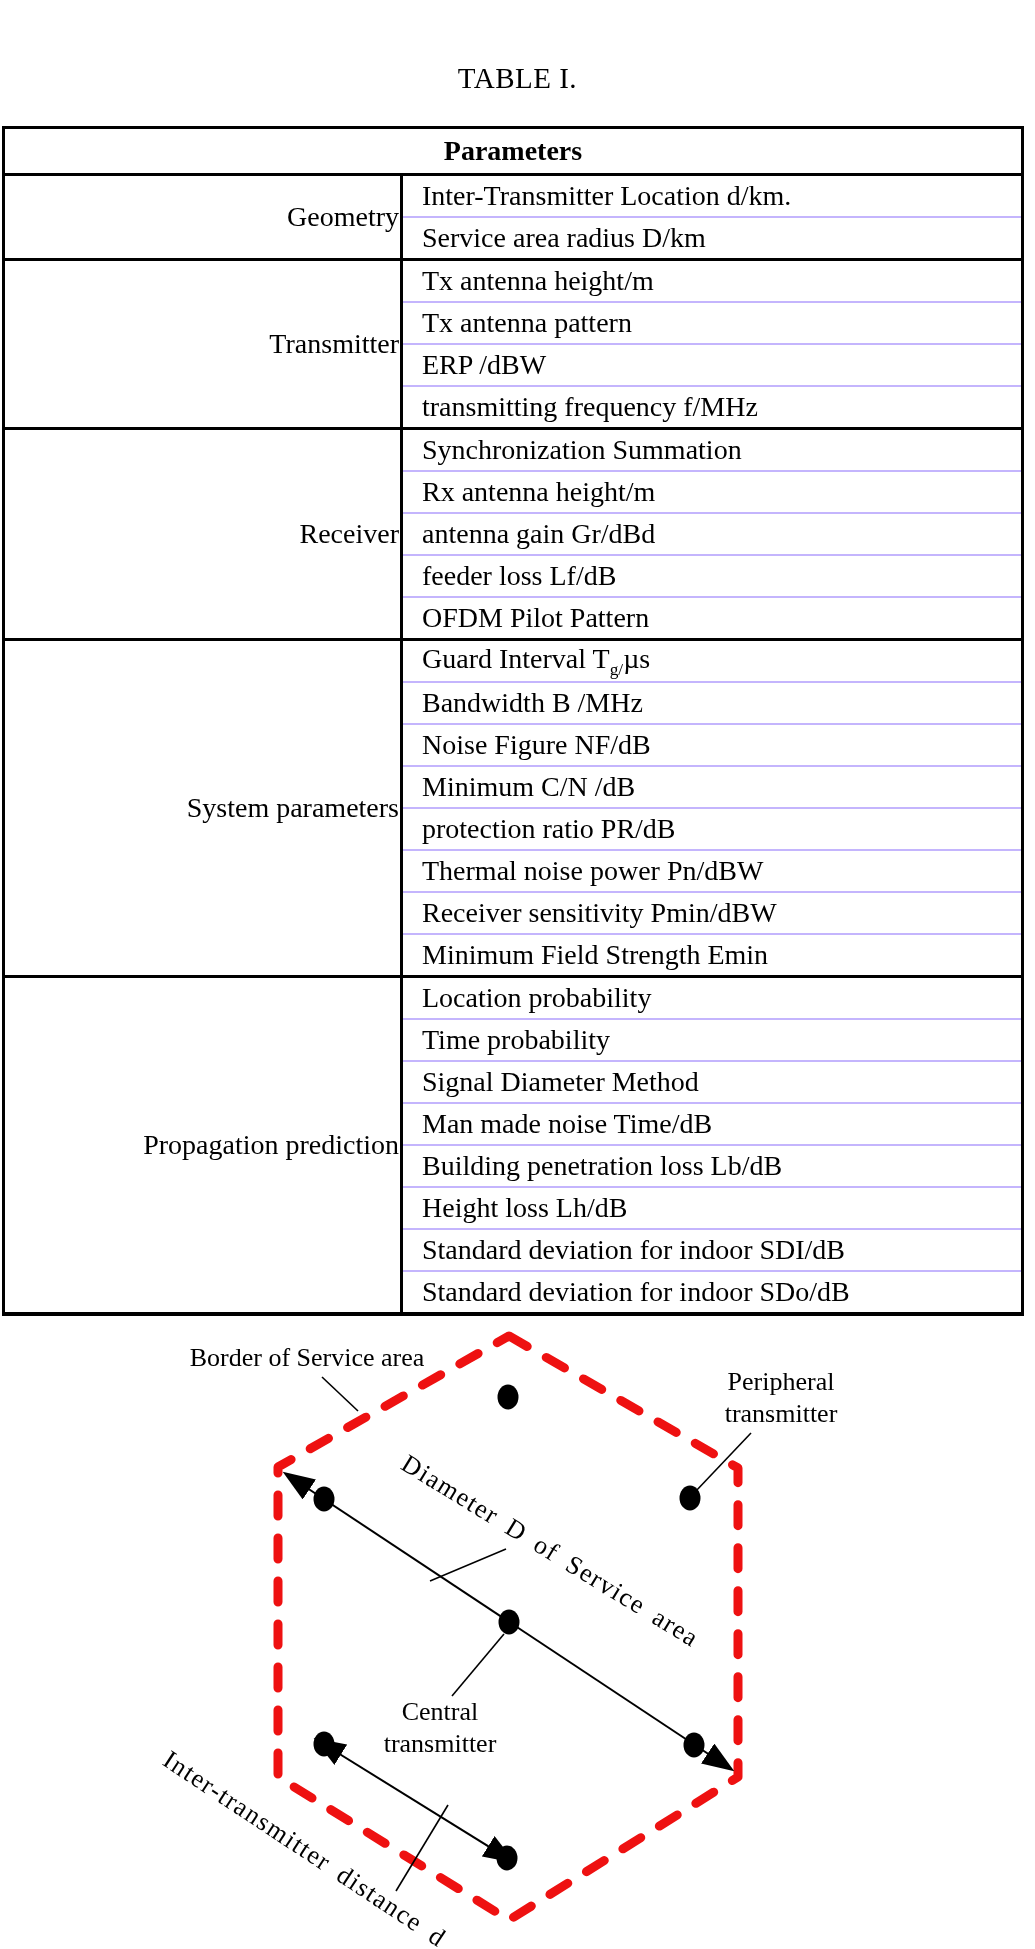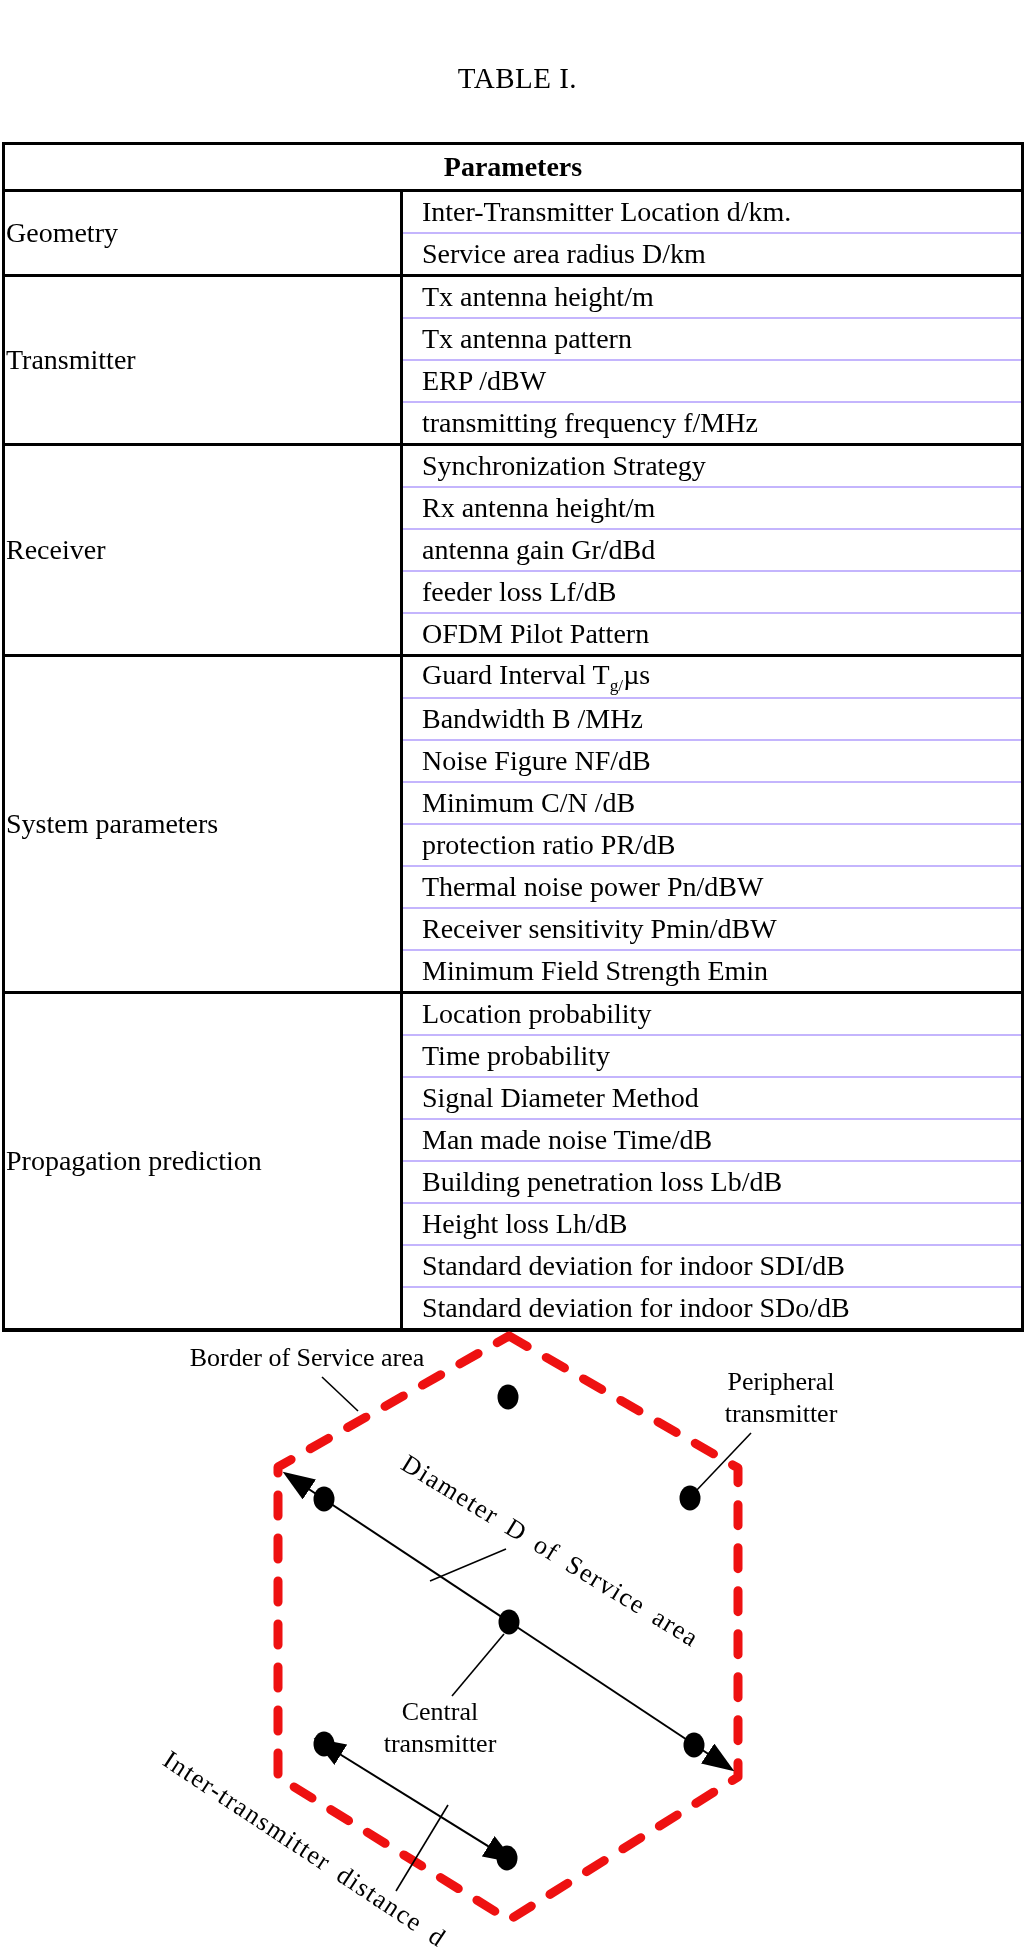--- a/index.html
+++ b/index.html
@@ -9,34 +9,34 @@
   }
   
   .caption-line {
     position:absolute; top:62px; left:0; width:100%;
     display:flex; justify-content:center; gap:36px;
     font-size:29px; letter-spacing:0.5px;
   }
   .caption-line .smallcaps { font-variant:small-caps; }
   
   table.params {
-    position:absolute; top:142px; left:2px; width:1022px;
+    position:absolute; top:126px; left:2px; width:1022px;
     border-collapse:collapse; table-layout:fixed;
     border:3px solid #000; border-bottom:4px solid #000;
     font-size:28px;
     padding-left:46px;
   }
   table.params col.c1 { width:398px; }
   table.params th {
     height:42px; font-weight:bold; text-align:center;
     border-bottom:2px solid #000; font-size:28px;
   }
   table.params td { height:40px; }
   td.cat {
-    text-align:left; vertical-align:middle;
+    text-align:right; vertical-align:middle;
   }
   td.param {
     padding:0 0 0 19px; border-left:3px solid #000; border-top:2px solid #c4b5fd;
   }
   tr.group-start td { border-top:3px solid #000; }
   .sub { vertical-align:sub; font-size:0.62em; }
   
   svg.figure { position:absolute; top:1300px; left:0; }
   svg.figure text {
     font-family:"Liberation Serif", serif; font-size:26px; fill:#000;
@@ -78,21 +78,21 @@
           <td class="param">Tx antenna pattern</td>
         </tr>
         <tr>
           <td class="param">ERP /dBW</td>
         </tr>
         <tr>
           <td class="param">transmitting frequency f/MHz</td>
         </tr>
         <tr class="group-start">
           <td class="cat" rowspan="5">Receiver</td>
-          <td class="param">Synchronization Strategy</td>
+          <td class="param">Synchronization Summation</td>
         </tr>
         <tr>
           <td class="param">Rx antenna height/m</td>
         </tr>
         <tr>
           <td class="param">antenna gain Gr/dBd</td>
         </tr>
         <tr>
           <td class="param">feeder loss Lf/dB</td>
         </tr>

